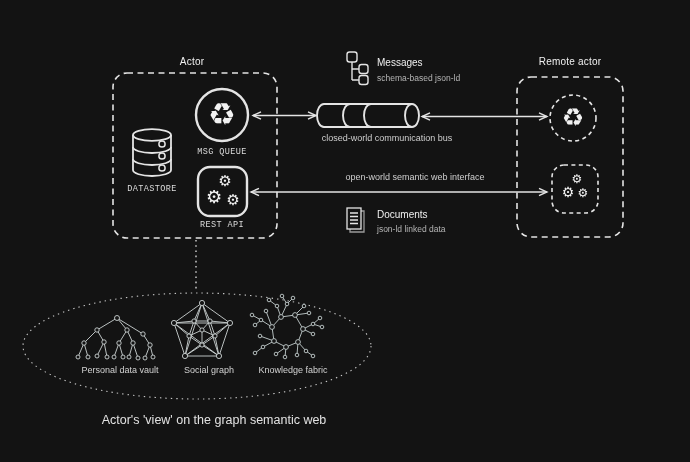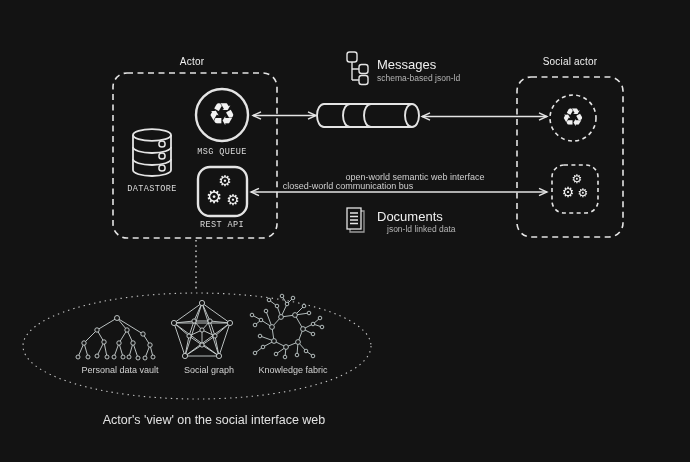--- a/index.html
+++ b/index.html
@@ -5,21 +5,21 @@
   html,body{margin:0;padding:0;background:#131313;}
   .canvas{
     position:relative;width:690px;height:462px;background:#131313;
     font-family:"Liberation Sans", sans-serif;overflow:hidden;
   }
   .canvas svg{position:absolute;left:0;top:0;}
   .lbl{position:absolute;white-space:nowrap;color:#d6d6d6;}
   .centered{transform:translate(-50%,-50%);}
   .title{font-size:10px;color:#f0f0f0;letter-spacing:.2px;}
   .small-caps{font-size:8.5px;color:#dcdcdc;letter-spacing:.4px;font-family:Liberation Mono, monospace;}
-  .item-title{font-size:13px;color:#efefef;}
+  .item-title{font-size:10px;color:#efefef;}
   .item-sub{font-size:8.5px;color:#b5b5b5;}
   .wire-label{font-size:9px;color:#cfcfcf;}
   .graph-label{font-size:9px;color:#d2d2d2;margin-left:6px;}
   .caption{font-size:12.5px;color:#e2e2e2;}
   .glyph{position:absolute;color:#f2f2f2;line-height:1;transform:translate(-50%,-50%);}
 </style>
 </head>
 <body>
 
 <div class="canvas">
@@ -209,37 +209,37 @@
   <span class="glyph" style="left:233px;top:199px;font-size:15px;">⚙</span>
 
   <span class="glyph" style="left:573px;top:117px;font-size:25px;">♻</span>
 
   <span class="glyph" style="left:577px;top:179px;font-size:12px;">⚙</span>
   <span class="glyph" style="left:568px;top:192px;font-size:14px;">⚙</span>
   <span class="glyph" style="left:583px;top:193px;font-size:12px;">⚙</span>
 
   <div class="lbl title centered" style="left:192px;top:61px;">Actor</div>
 
-  <div class="lbl title centered" style="left:570px;top:61px;">Social actor</div>
+  <div class="lbl title centered" style="left:570px;top:61px;">Remote actor</div>
 
   <div class="lbl small-caps centered" style="left:152px;top:189px;">DATASTORE</div>
 
   <div class="lbl small-caps centered" style="left:222px;top:152px;">MSG QUEUE</div>
 
   <div class="lbl small-caps centered" style="left:222px;top:225px;">REST API</div>
 
   <div class="lbl item-title" style="left:377px;top:57px;">Messages</div>
   <div class="lbl item-sub" style="left:377px;top:73px;">schema-based json-ld</div>
 
-  <div class="lbl wire-label centered" style="left:348px;top:138px;margin-top:48px;">closed-world communication bus</div>
+  <div class="lbl wire-label centered" style="left:387px;top:138px;">closed-world communication bus</div>
 
   <div class="lbl wire-label centered" style="left:375px;top:177px;margin-left:40px;">open-world semantic web interface</div>
 
   <div class="lbl item-title" style="left:377px;top:209px;">Documents</div>
-  <div class="lbl item-sub" style="left:387px;top:224px;">json-ld linked data</div>
+  <div class="lbl item-sub" style="left:377px;top:224px;">json-ld linked data</div>
 
   <div class="lbl graph-label centered" style="left:114px;top:370px;">Personal data vault</div>
   <div class="lbl graph-label centered" style="left:203px;top:370px;">Social graph</div>
   <div class="lbl graph-label centered" style="left:287px;top:370px;">Knowledge fabric</div>
 
-  <div class="lbl caption centered" style="left:214px;top:420px;">Actor's 'view' on the social interface web</div>
+  <div class="lbl caption centered" style="left:214px;top:420px;">Actor's 'view' on the graph semantic web</div>
 
 </div>
 
 </body></html>

